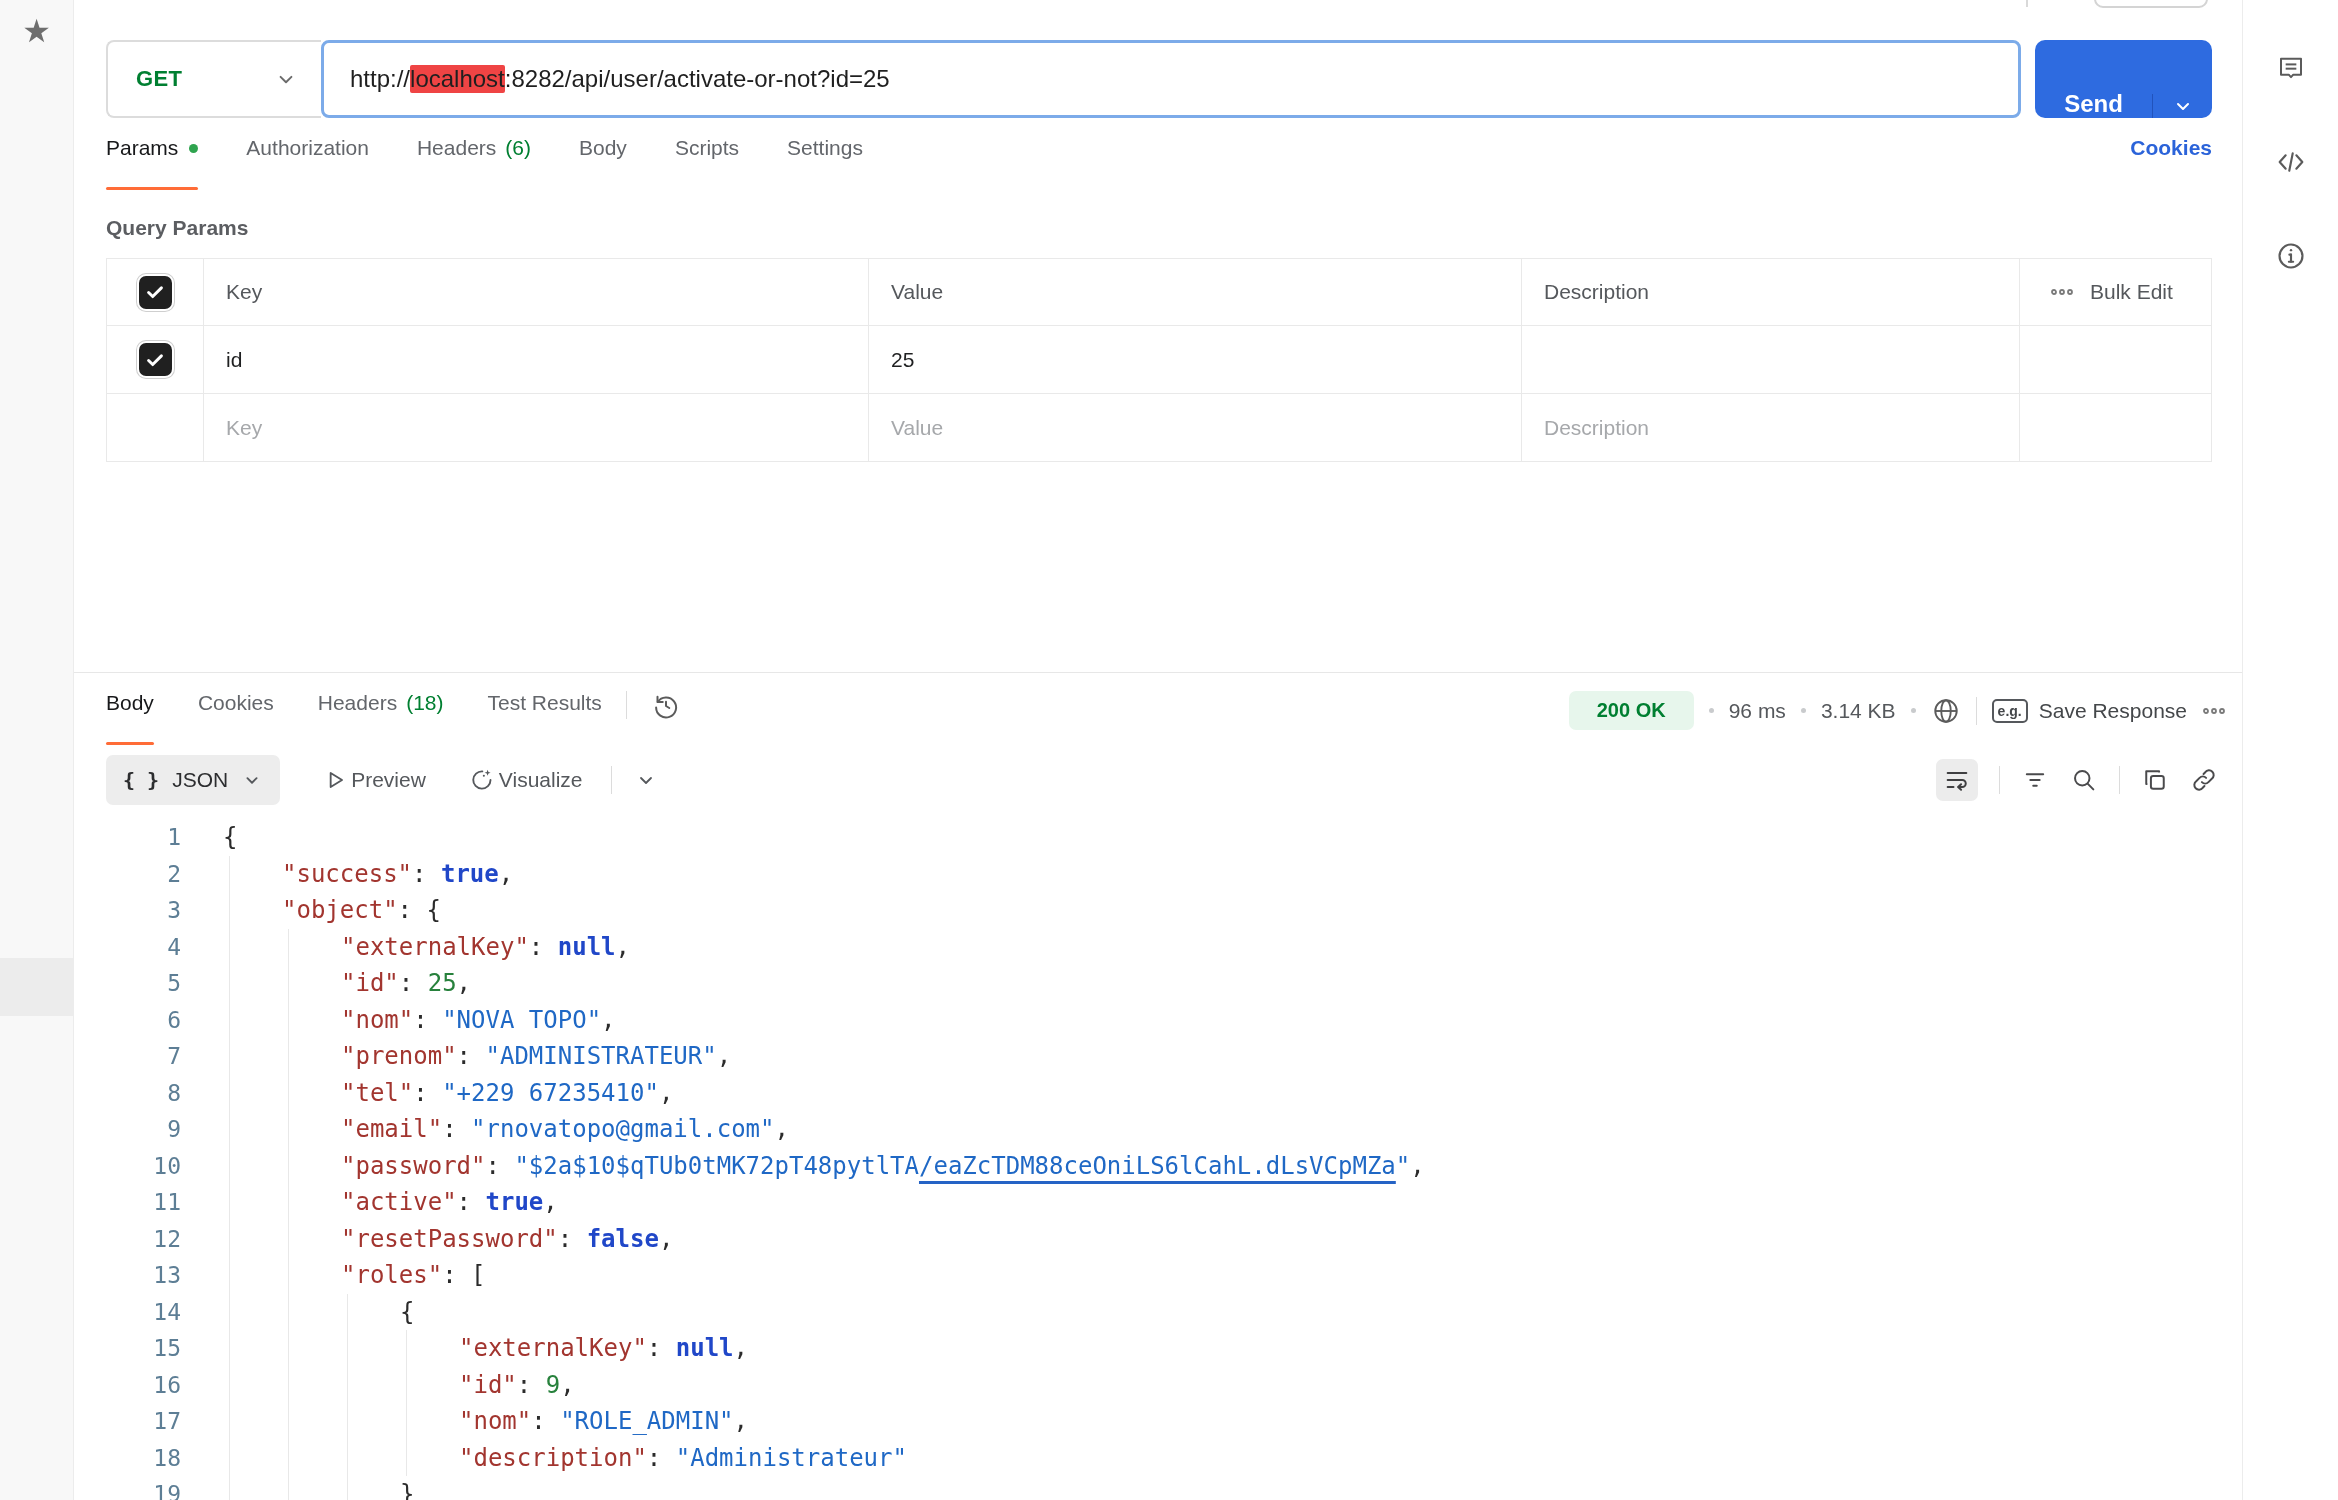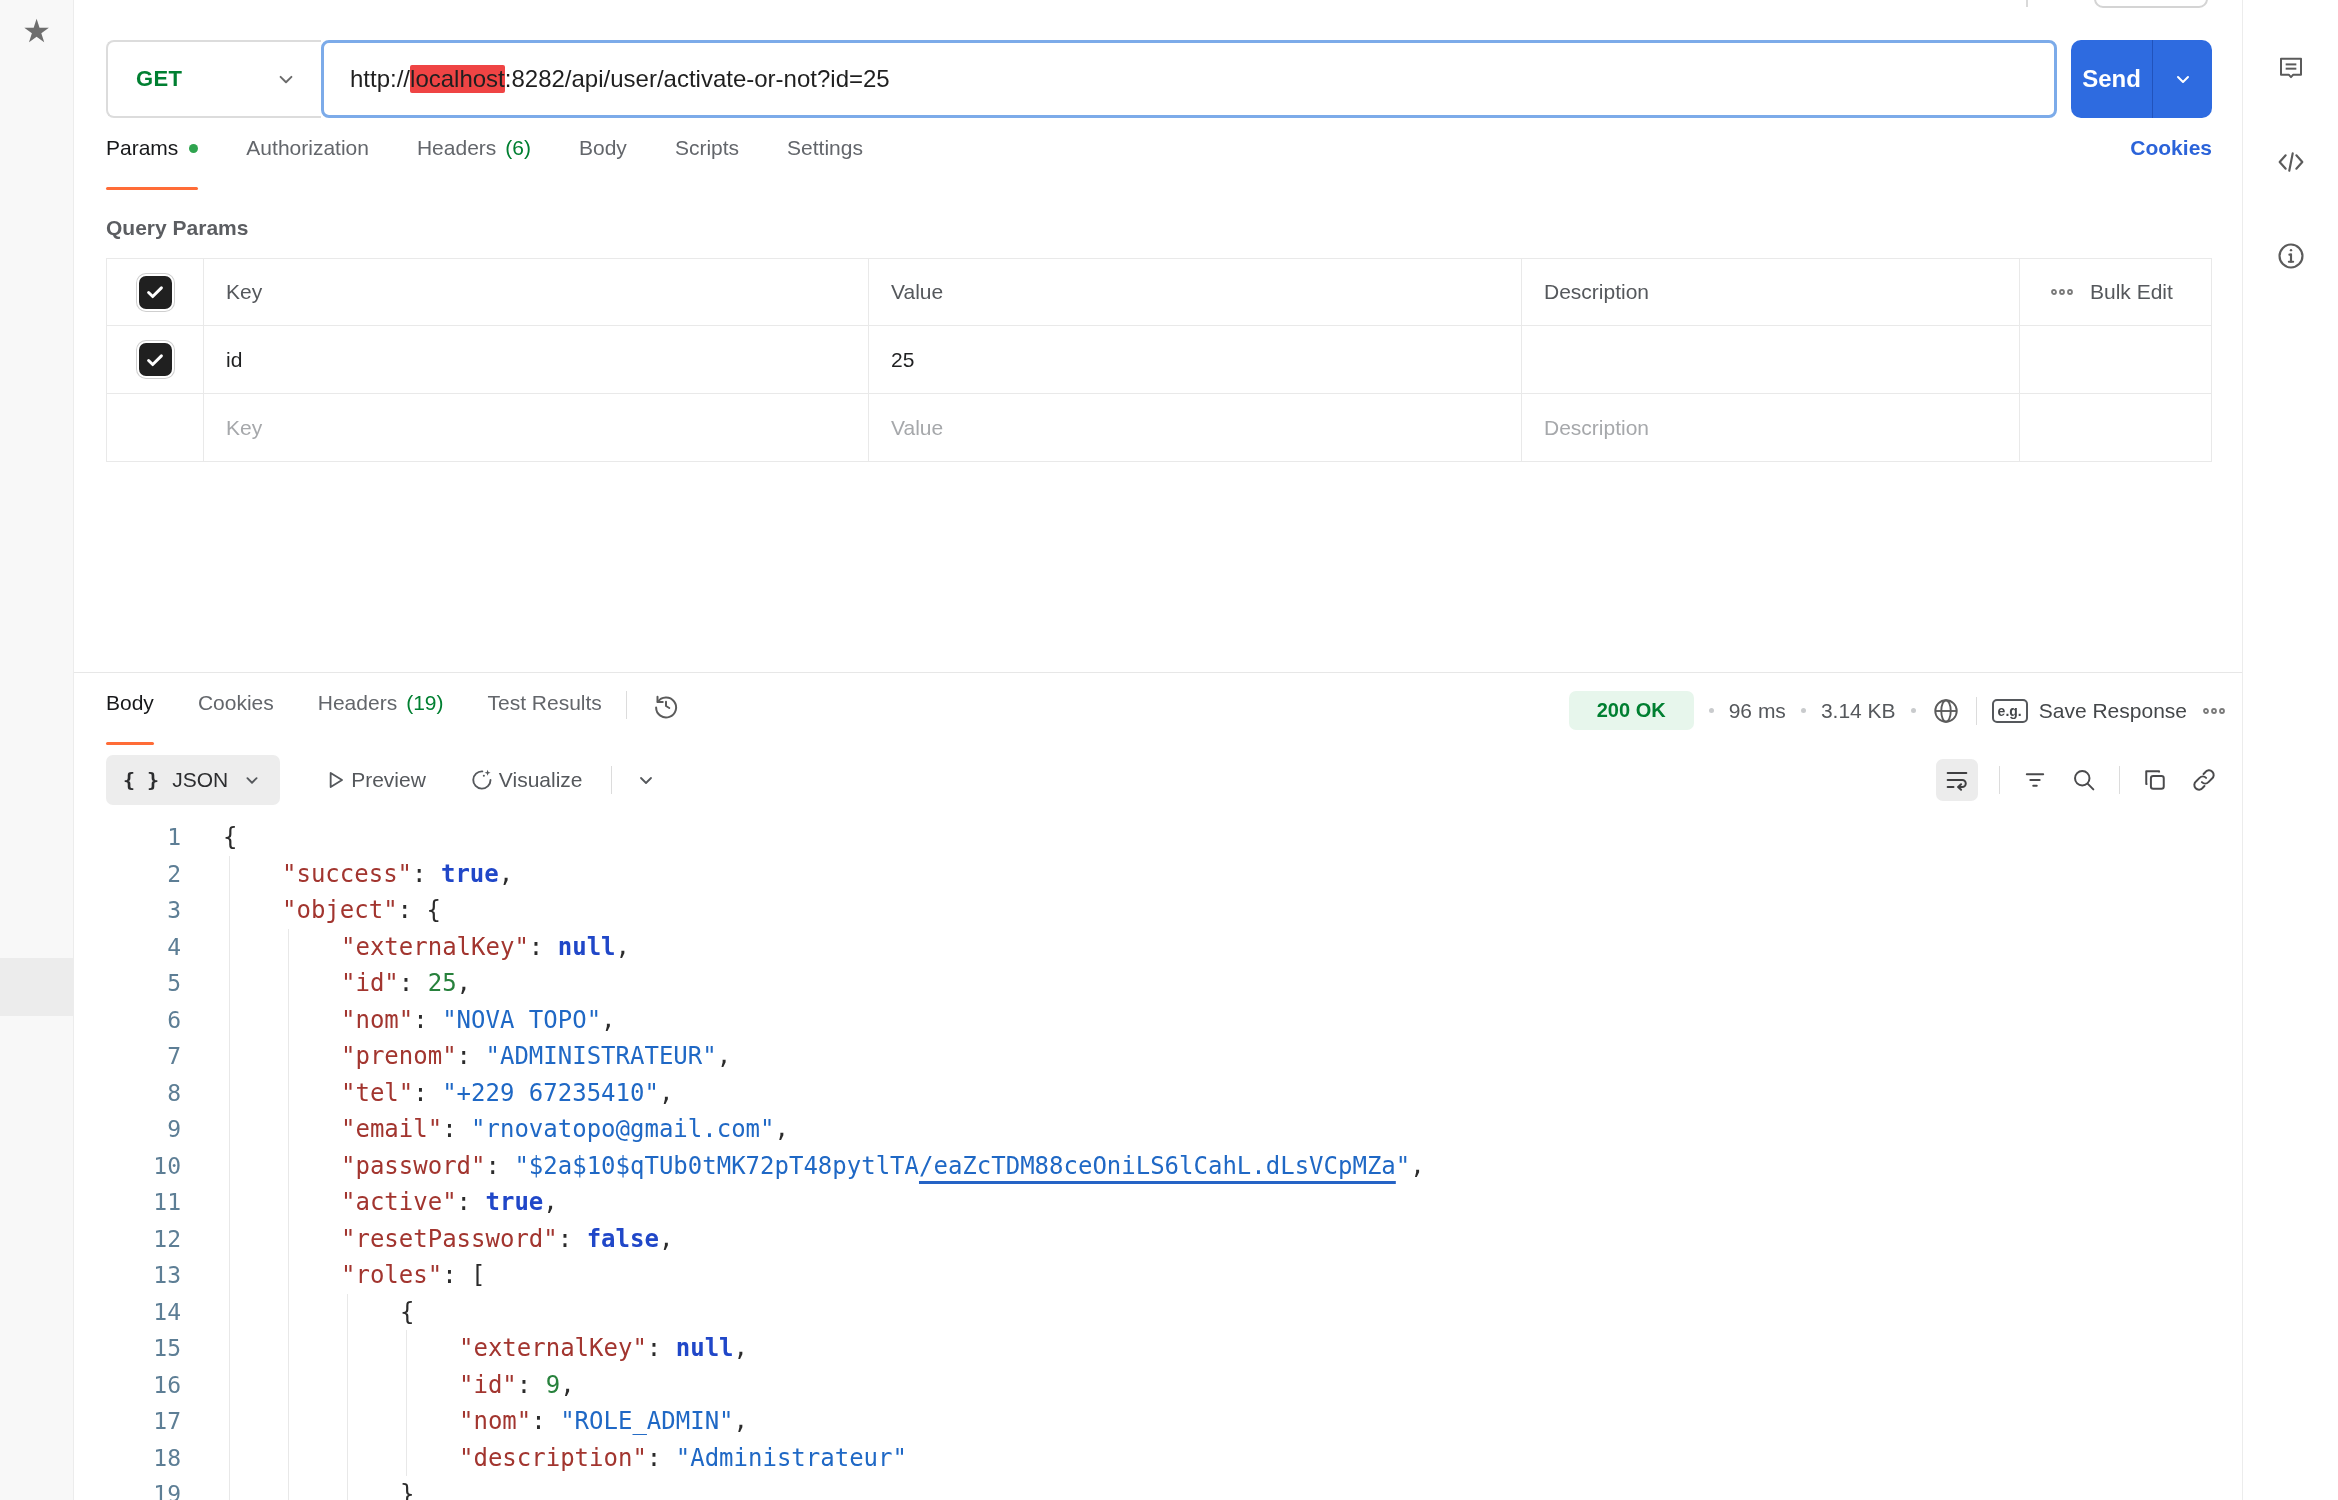--- a/index.html
+++ b/index.html
@@ -31,22 +31,22 @@
   .url-row { display:flex; align-items:stretch; height:78px; margin:40px 30px 0 32px; }
   .method-box { width:215px; border:2px solid #dcdcdc; border-right:none;
     border-radius:8px 0 0 8px; display:flex; align-items:center;
     padding:0 22px 0 28px; background:#fff; cursor:pointer; }
   .method-label { color:#007f31; font-weight:700; font-size:22px; letter-spacing:.4px; }
   .method-chevron { margin-left:auto; }
   .url-input { flex:1; border:3px solid #7cabe9; border-radius:8px; background:#fff;
     display:flex; align-items:center; padding:0 24px 0 26px; font-size:24px;
     color:#1f1f1f; white-space:nowrap; overflow:hidden; }
   .url-highlight { background:#ef4444; border-radius:2px; }
-  .send-btn { margin-left:14px; width:141px; background:#2e6be0; border-radius:10px;
-    display:flex; color:#fff; overflow:hidden; cursor:pointer; }
+  .send-btn { margin-left:14px; width:177px; background:#2e6be0; border-radius:10px;
+    display:flex; color:#fff; overflow:hidden; cursor:pointer;align-items:flex-end; }
   .send-main { flex:1; display:flex; align-items:center; justify-content:center;
     font-size:24px; font-weight:600; }
   .send-caret { width:60px; border-left:1px solid rgba(10,40,120,.35);
     display:flex; align-items:center; justify-content:center; }
 
   
   .req-tabs { display:flex; align-items:flex-end; gap:48px; margin:18px 30px 0 32px; }
   .tab { font-size:21px; color:#63666b; padding-bottom:30px; position:relative;
     display:flex; align-items:center; gap:11px; cursor:pointer; white-space:nowrap; }
   .tab.active { color:#17181a; }
@@ -258,21 +258,21 @@
       <div class="resp-tabs">
         <div class="tab active">
           <span>Body</span>
           <span class="tab-underline"></span>
         </div>
         <div class="tab">
           <span>Cookies</span>
         </div>
         <div class="tab">
           <span>Headers</span>
-          <span class="tab-count">(19)</span>
+          <span class="tab-count">(18)</span>
         </div>
         <div class="tab">
           <span>Test Results</span>
         </div>
       </div>
       <span class="resp-tab-divider"></span>
       <span class="history-btn">
         <svg width="30" height="30" viewBox="0 0 24 24" fill="none" stroke="#5b5b5b" stroke-width="1.6" stroke-linecap="round" stroke-linejoin="round">
           <path d="M5.2 4.6v4.2h4.2"></path>
           <path d="M5.4 8.8a8 8 0 1 1-1.3 4.4"></path>

